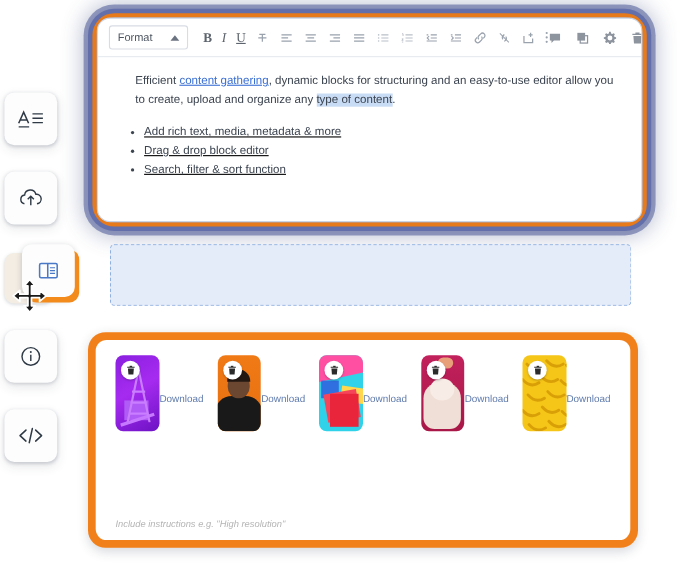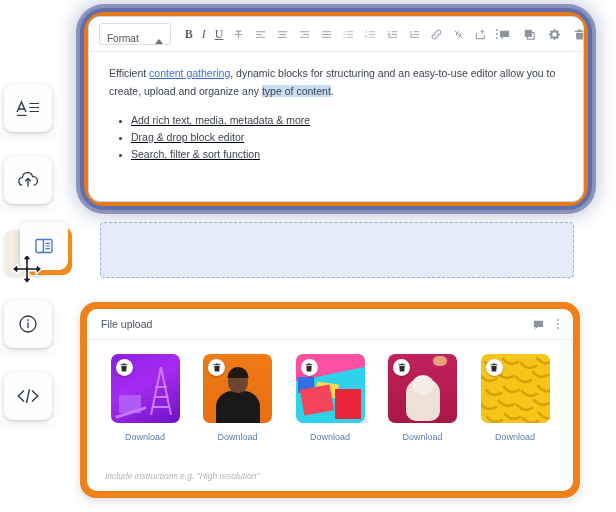--- a/index.html
+++ b/index.html
@@ -50,39 +50,39 @@
   }
   .editor{
     position:absolute;inset:0;background:#ffffff;border-radius:12px;
     border:1px solid #c9d3e4;overflow:hidden;
   }
   .toolbar{
     height:34px;border-bottom:1px solid #e6e9ee;
     display:flex;align-items:center;padding:0 10px;gap:0;
   }
   .fmt-btn{
-    display:flex;align-items:flex-end;gap:16px;
+    display:flex;align-items:center;gap:16px;
     border:1px solid #d8dce3;border-radius:3px;
     height:20px;padding:0 7px;font-size:10px;color:#4d5560;
     background:#fff;margin-right:14px;
   }
   .caret-up{width:0;height:0;border-left:4px solid transparent;border-right:4px solid transparent;border-bottom:5px solid #6b7280;}
   .tb-icons{display:flex;align-items:center;gap:9px;color:#9aa2ad;}
   .tb-icons.right{margin-left:auto;gap:12px;color:#8d949e;}
   .tb-ico{width:13px;height:13px;display:block;}
   .tb-txt{font-size:12px;line-height:12px;color:#5d646d;font-family:"Liberation Serif",serif;}
   .tb-txt.b{font-weight:bold;}
   .tb-txt.i{font-style:italic;}
   .tb-txt.u{text-decoration:underline;}
   .kebab{display:flex;flex-direction:column;gap:2px;align-items:center;}
   .kebab i{width:2px;height:2px;background:#9aa2ad;border-radius:50%;display:block;}
 
   .doc{padding:12px 18px 8px 18px;}
   .doc h3{margin:0 0 14px 0;font-size:12.5px;font-weight:400;color:#3c4450;}
-  .doc p{margin:0 0 12px 2px;font-size:10.5px;line-height:18px;color:#3c4450;}
+  .doc p{margin:0 0 12px 16px;font-size:10.5px;line-height:18px;color:#3c4450;}
   .doc a.lnk{color:#3b6fd4;text-decoration:underline;}
   .hl{background:#c9dcf5;}
   .doc ul{margin:0;padding-left:24px;text-decoration:underline;}
   .doc li{font-size:10.5px;line-height:17px;color:#3c4450;}
   .doc li::marker{font-size:9px;}
 
   
   .dropzone{
     position:absolute;left:100px;top:222px;width:472px;height:54px;
     background:#e4ecfa;border:1px dashed #8fb0e0;border-radius:4px;
@@ -99,21 +99,21 @@
     width:100%;height:100%;background:#ffffff;border-radius:10px;
     overflow:hidden;display:flex;flex-direction:column;
   }
   .up-head{
     height:30px;border-bottom:1px solid #ececec;
     display:flex;align-items:center;padding:0 14px;
   }
   .up-title{font-size:10.5px;color:#4d5560;}
   .up-head-icons{margin-left:auto;display:flex;align-items:center;gap:12px;color:#8d949e;}
   .thumbs{flex:1;display:flex;align-items:flex-start;justify-content:space-between;padding:14px 18px 0 18px;}
-  .thumb-col{width:80px;display:flex;flex-direction:column;align-items:center;}
+  .thumb-col{width:80px;display:flex;flex-direction:row;align-items:center;}
   .thumb{
     width:69px;height:69px;border-radius:7px;position:relative;overflow:hidden;
   }
   .badge{
     position:absolute;left:5px;top:5px;width:17px;height:17px;border-radius:50%;
     background:#ffffff;display:flex;align-items:center;justify-content:center;
     box-shadow:0 1px 2px rgba(0,0,0,.25);
   }
   .dl{margin-top:9px;font-size:9px;color:#5f7bad;}
   .up-foot{padding:0 18px 10px 18px;}
@@ -297,33 +297,20 @@
         </ul>
       </div>
     </div>
   </div>
 
   <div class="dropzone"></div>
 
   <div class="upload-wrap">
     <div class="upload">
 
-      <div class="up-head">
-        <span class="up-title">File upload</span>
-        <span class="up-head-icons">
-          <svg class="tb-ico" viewBox="0 0 14 14" fill="#8d949e">
-            <path d="M2 3 H12 V9.6 H6 L3.6 12 V9.6 H2 Z"></path>
-          </svg>
-          <span class="kebab">
-              <i></i>
-              <i></i>
-              <i></i>
-            </span>
-        </span>
-      </div>
 
       <div class="thumbs">
 
         <div class="thumb-col">
           <div class="thumb art1">
             <div class="l1"></div>
               <div class="l2"></div>
             <svg class="lad" viewBox="0 0 26 48" stroke="#c97dff" stroke-width="2" fill="none">
               <path d="M13 0 L3 48 M13 0 L23 48 M7 20 H19 M5.5 30 H20.5 M4 40 H22"></path>
             </svg>

